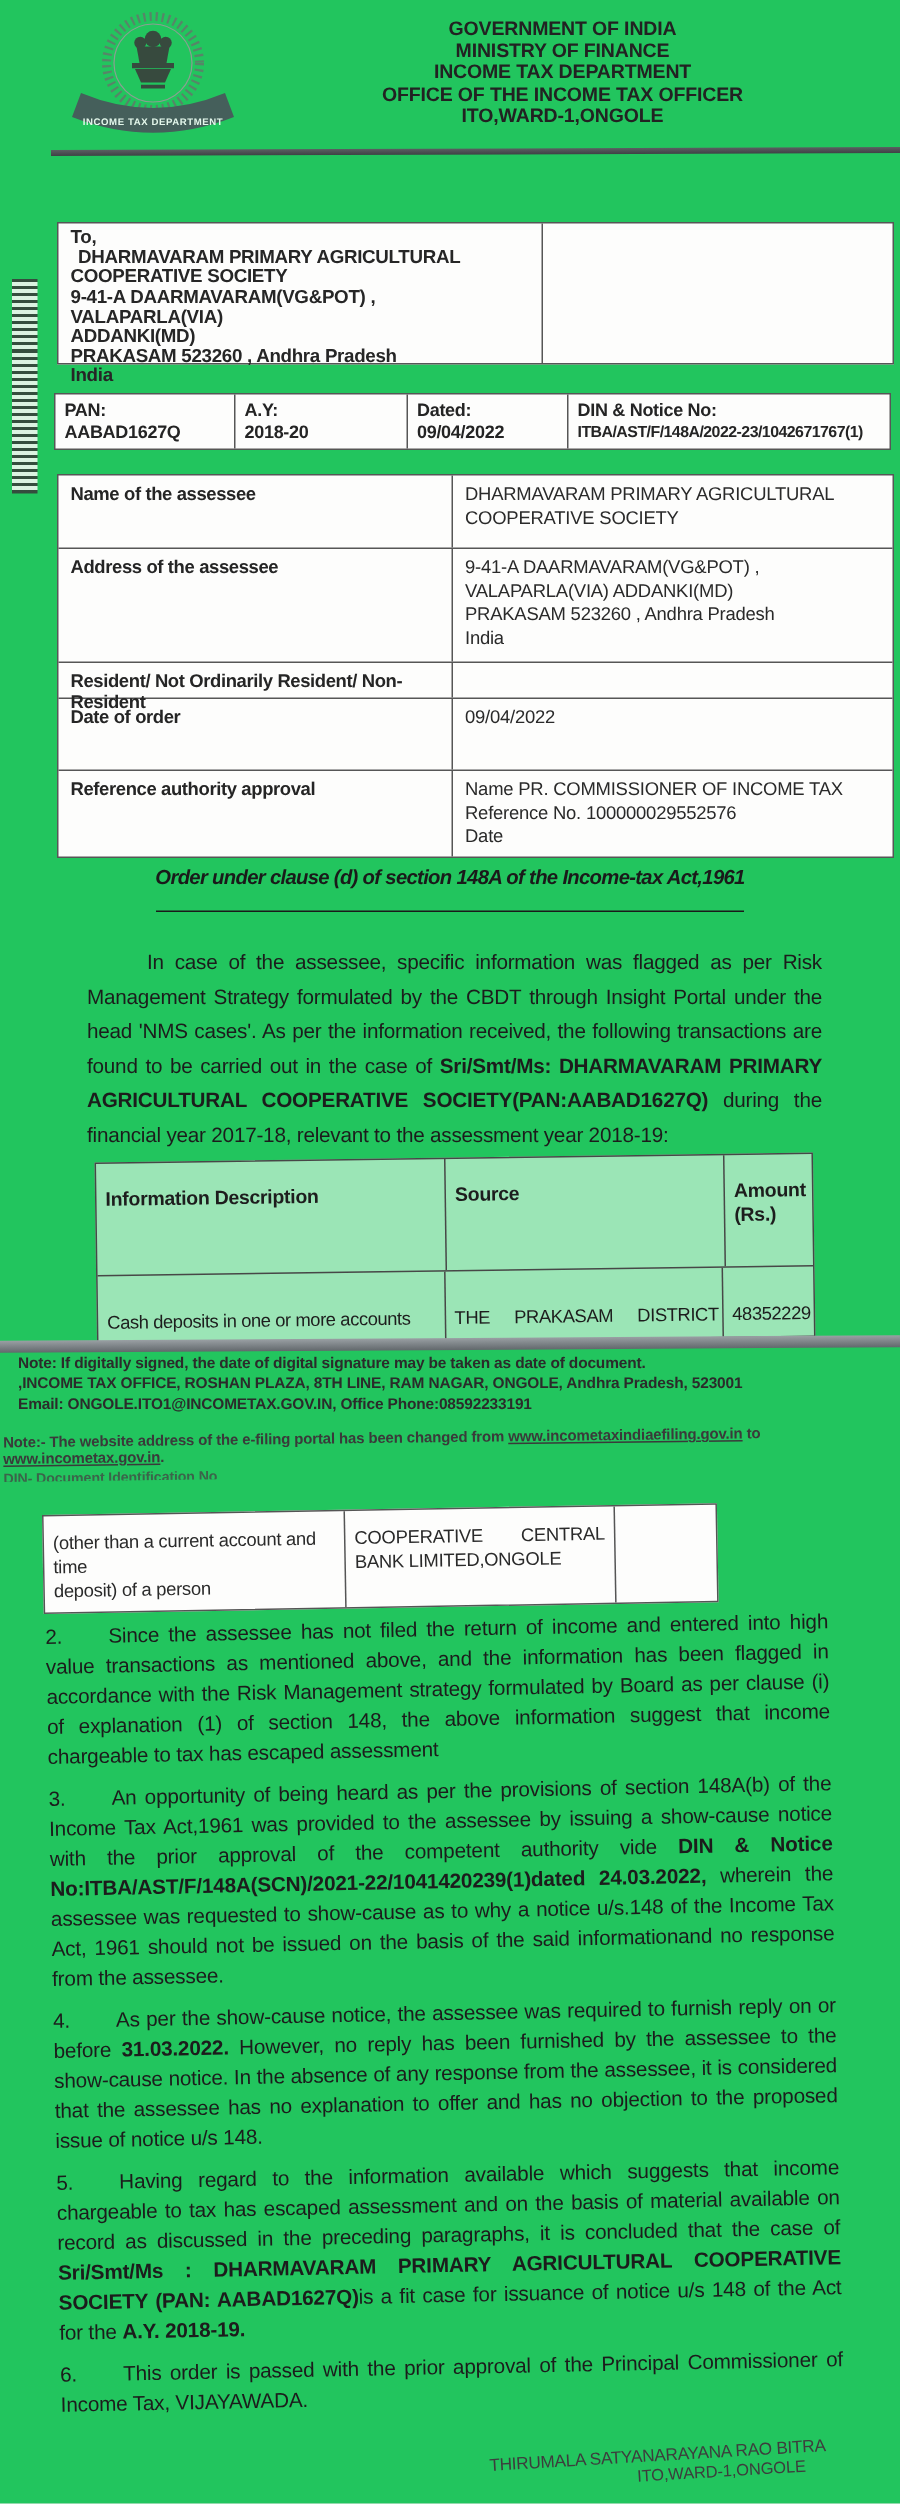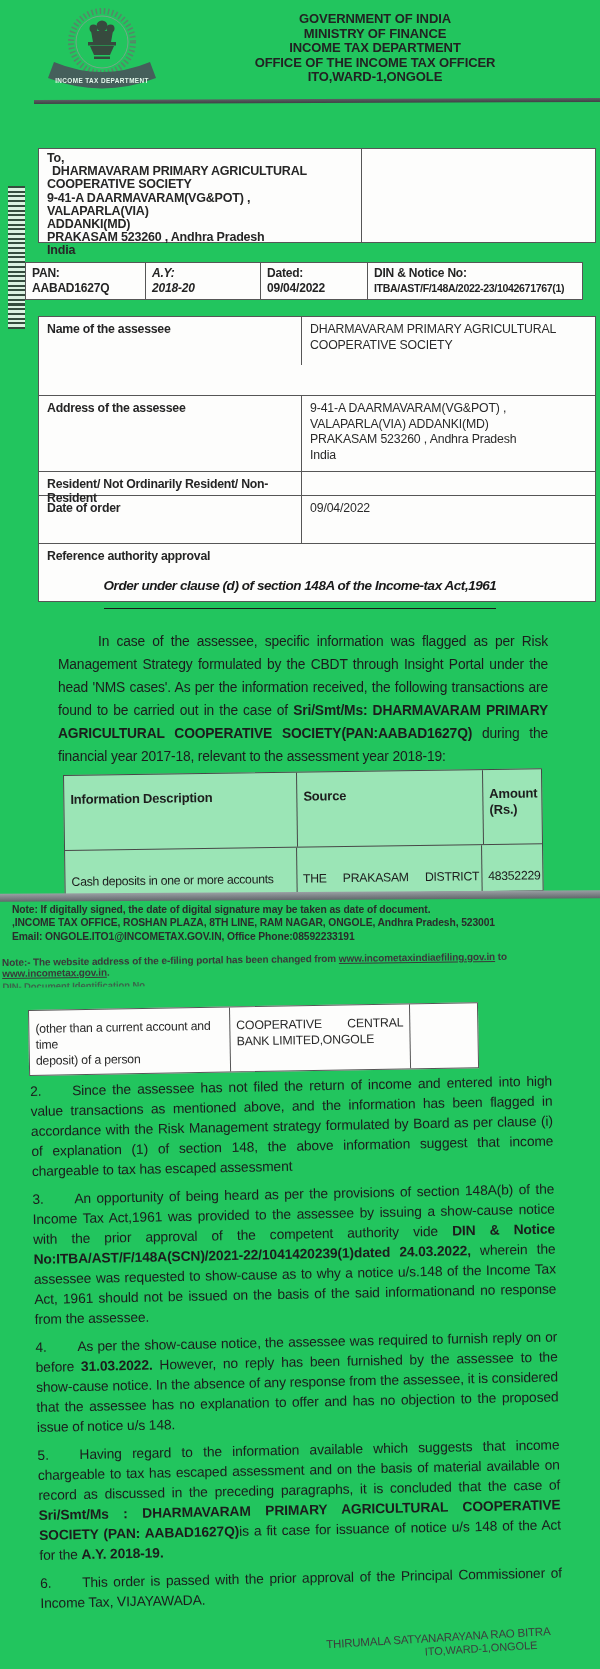--- a/index.html
+++ b/index.html
@@ -18,37 +18,37 @@
   .barcode{position:absolute;left:8px;top:186px;width:17px;height:143px;opacity:.85;
     background:repeating-linear-gradient(to bottom,#383838 0 2px,#fbfaf8 2px 4.7px);}
   
   .addr-tbl{position:absolute;left:38px;top:148px;width:558px;height:95px;
     border:1.5px solid #565656;display:flex;box-sizing:border-box;background:#fdfdfc;}
   .addr-left{width:322px;padding:3px 8px;box-sizing:border-box;}
   .addr-left div{font-size:12.5px;font-weight:bold;line-height:13.2px;letter-spacing:-.2px;color:#262626;}
   .addr-left .ind{margin-left:5px;}
   .addr-right{flex:1;border-left:1.5px solid #565656;}
   
-  .meta-tbl{position:absolute;left:25px;top:262px;width:558px;height:38px;
+  .meta-tbl{position:absolute;left:36px;top:262px;width:558px;height:38px;
     border:1.5px solid #565656;display:flex;box-sizing:border-box;background:#fdfdfc;}
   .mcell{padding:3px 6px;box-sizing:border-box;}
   .mcell + .mcell{border-left:1.5px solid #565656;}
-  .mc1{width:119px;} .mc2{width:115px;font-style:italic;} .mc3{width:107px;} .mc4{flex:1;}
+  .mc1{width:119px;} .mc2{width:115px;} .mc3{width:107px;} .mc4{flex:1;}
   .mlabel,.mval{font-size:12px;font-weight:bold;line-height:15px;letter-spacing:-.2px;color:#242424;white-space:nowrap;}
   .mc4 .mval{font-size:10.6px;letter-spacing:-.35px;}
   
   .det-tbl{position:absolute;left:38px;top:316px;width:558px;
     border:1.5px solid #565656;box-sizing:border-box;background:#fdfdfc;}
   .drow{display:flex;box-sizing:border-box;}
   .drow + .drow{border-top:1.5px solid #565656;}
   .dlab{width:262px;padding:5px 8px;box-sizing:border-box;
     font-size:12.3px;font-weight:bold;letter-spacing:-.25px;color:#252525;}
   .dval{flex:1;border-left:1.5px solid #565656;padding:5px 8px;box-sizing:border-box;}
   .dval div{font-size:12.3px;line-height:15.5px;letter-spacing:-.15px;color:#2a2a2a;}
-  .r1{height:48px;} .r2{height:76px;margin-top:30px;} .r3{height:24px;} .r4{height:48px;} .r5{height:58px;}
+  .r1{height:48px;} .r2{height:76px;} .r3{height:24px;} .r4{height:48px;} .r5{height:58px;}
   
   .title-wrap{position:absolute;left:0;top:576px;width:600px;text-align:center;}
   .title{font-size:13.5px;font-weight:bold;letter-spacing:-.45px;color:#1a1a1a;
     border-bottom:1.6px solid #1a1a1a;padding-bottom:15px;font-style:italic;}
   
   .para1{position:absolute;left:58px;top:630px;width:490px;
     font-size:13.8px;line-height:23px;text-align:justify;text-indent:40px;
     letter-spacing:-.15px;color:#1c1c1c;}
   .b{font-weight:bold;}
   
@@ -184,20 +184,25 @@
       <div class="dval"></div>
     </div>
     <div class="drow r4">
       <div class="dlab">Date of order</div>
       <div class="dval">
         <div>09/04/2022</div>
       </div>
     </div>
     <div class="drow r5">
       <div class="dlab">Reference authority approval</div>
+      <div class="dval">
+        <div>Name PR. COMMISSIONER OF INCOME TAX</div>
+        <div>Reference No. 100000029552576</div>
+        <div>Date</div>
+      </div>
     </div>
   </div>
 
   <div class="title-wrap">
     <span class="title">Order under clause (d) of section 148A of the Income-tax Act,1961</span>
   </div>
 
   <div class="para1"><span>In case of the assessee, specific information was flagged as per Risk Management Strategy formulated by the CBDT through Insight Portal under the head 'NMS cases'. As per the information received, the following transactions are found to be carried out in the case of </span><span class="b">Sri/Smt/Ms: DHARMAVARAM PRIMARY AGRICULTURAL COOPERATIVE SOCIETY(PAN:AABAD1627Q)</span><span> during the financial year 2017-18, relevant to the assessment year 2018-19:</span></div>
 
   <div class="info-tbl">

